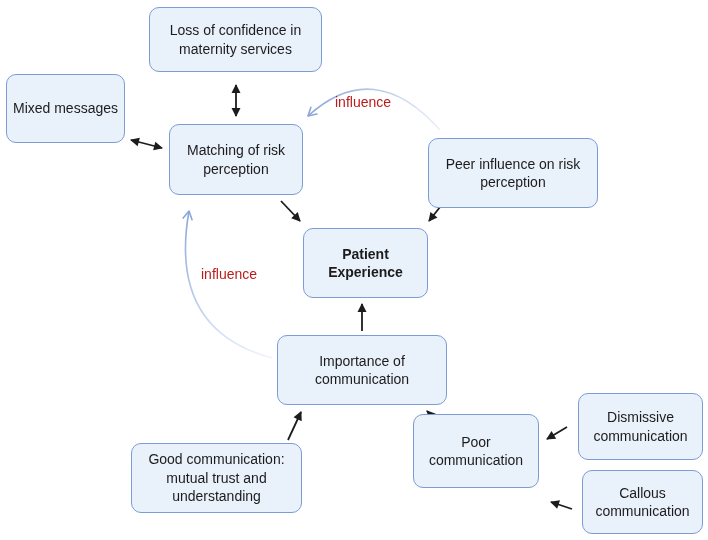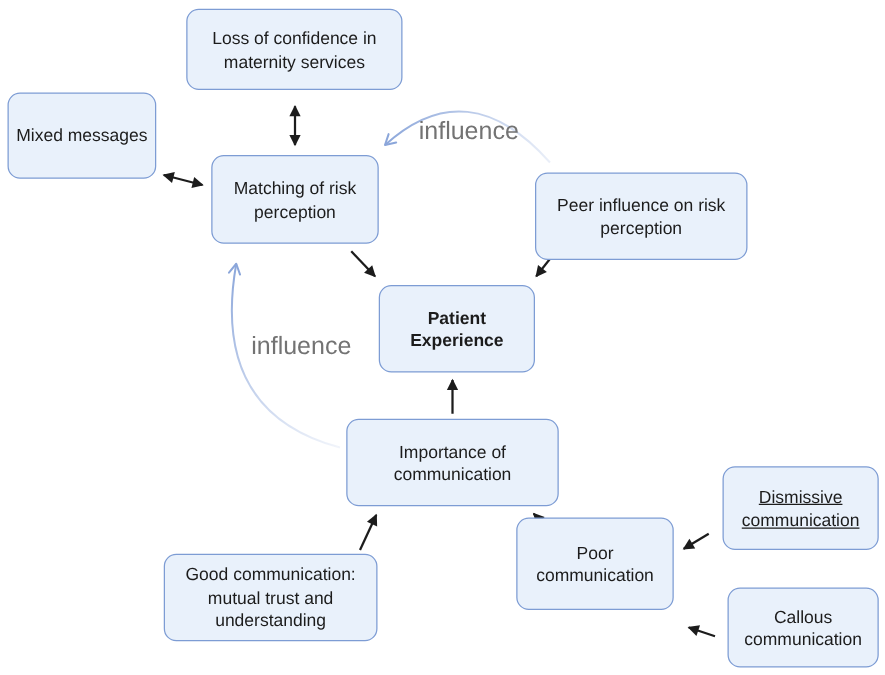--- a/index.html
+++ b/index.html
@@ -31,34 +31,34 @@
     justify-content: center;
     text-align: center;
     color: #1c1c1c;
     font-size: 14px;
     line-height: 1.32;
     padding: 4px 10px;
   }
   .node.bold { font-weight: 700; }
   .edge-label {
     position: absolute;
-    color: #737373;
-    font-size: 20px;
+    color: #b91c1c;
+    font-size: 14px;
     white-space: nowrap;
   }
   
   #n-loss        { left: 149px; top: 7px;   width: 173px; height: 65px; }
   #n-mixed       { left: 6px;   top: 74px;  width: 119px; height: 69px; padding: 4px 2px; }
   #n-matching    { left: 169px; top: 124px; width: 134px; height: 71px; align-items: center; }
   #n-peer        { left: 428px; top: 138px; width: 170px; height: 70px; }
   #n-patient     { left: 303px; top: 228px; width: 125px; height: 70px; }
   #n-importance  { left: 277px; top: 335px; width: 170px; height: 70px; justify-content: flex-end; }
   #n-good        { left: 131px; top: 443px; width: 171px; height: 70px; }
   #n-poor        { left: 413px; top: 414px; width: 126px; height: 74px; }
-  #n-dismissive  { left: 578px; top: 373px; width: 125px; height: 67px; text-decoration: underline; }
+  #n-dismissive  { left: 578px; top: 393px; width: 125px; height: 67px; }
   #n-callous     { left: 582px; top: 470px; width: 121px; height: 64px; }
   #lbl-influence-top  { left: 335px; top: 94px; }
   #lbl-influence-left { left: 201px; top: 266px; }
 </style>
 </head>
 <body>
 
 <div class="stage">
 
   <svg class="edges" viewBox="0 0 708 540" xmlns="http://www.w3.org/2000/svg">

